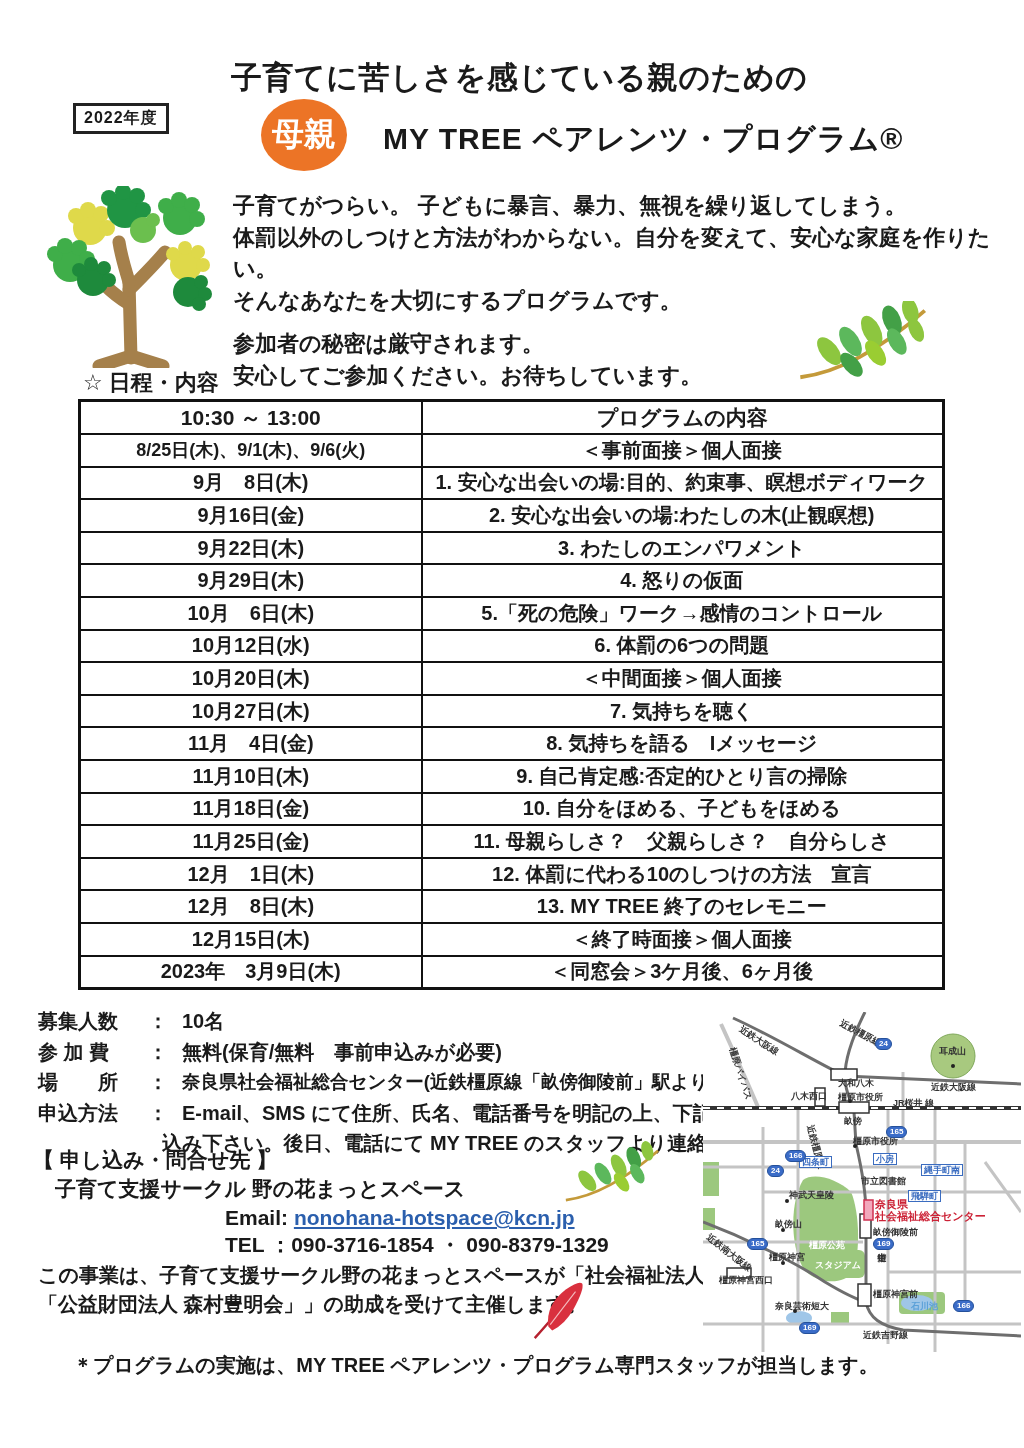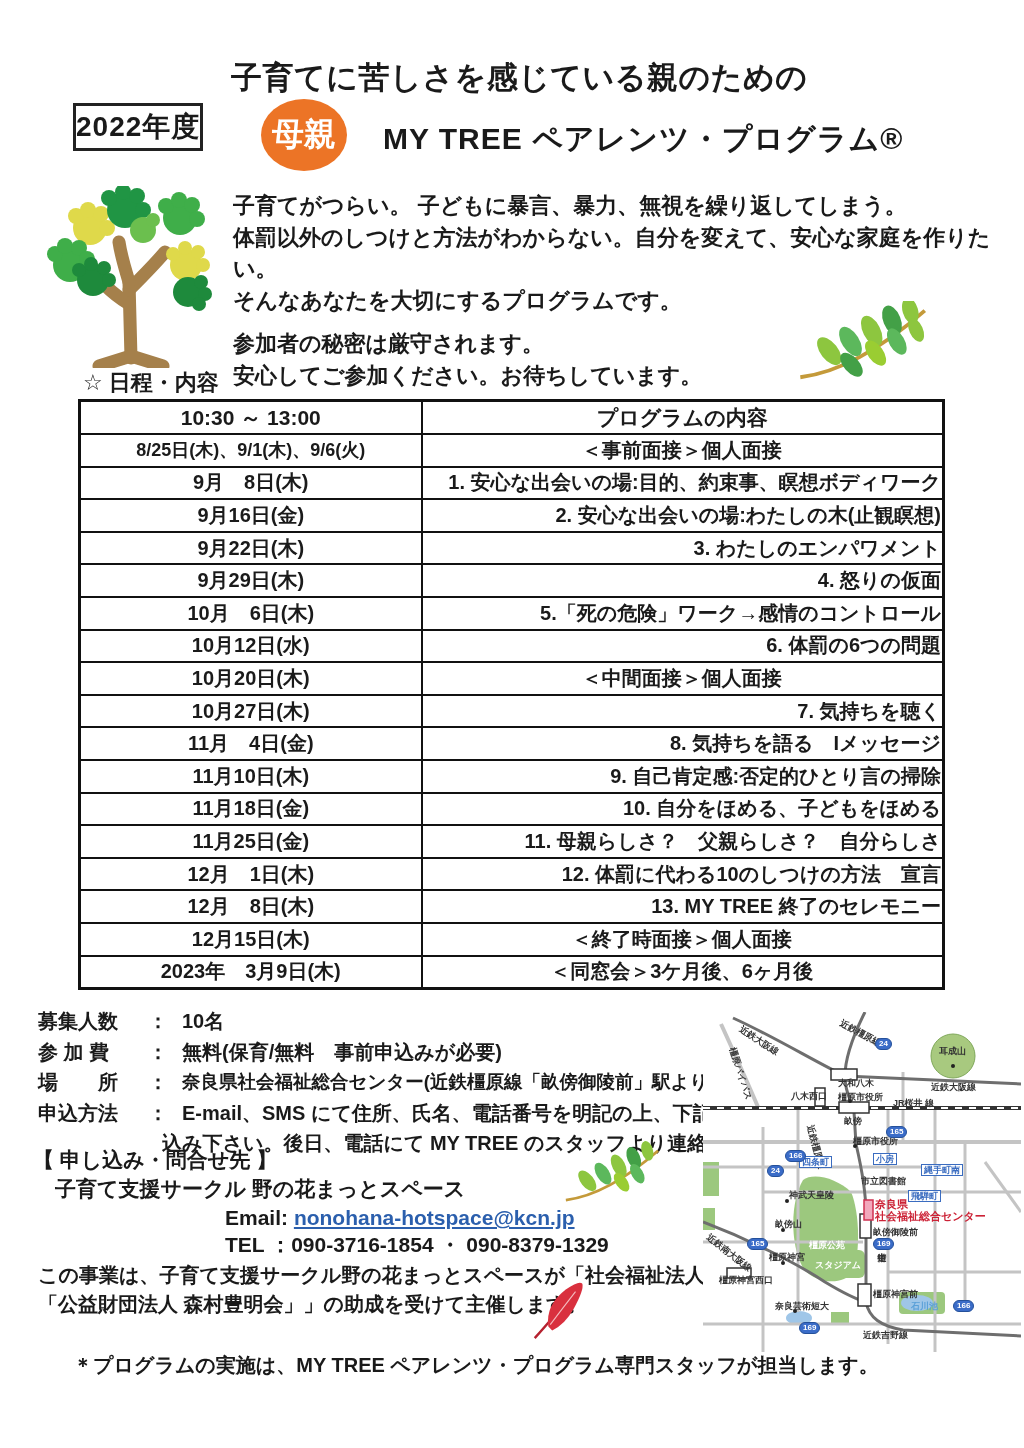--- a/index.html
+++ b/index.html
@@ -1,21 +1,21 @@
 <!DOCTYPE html>
 <html lang="ja"><head>
 <meta charset="utf-8">
 <style>
   html,body{margin:0;padding:0;background:#fff;}
   .page{position:relative;width:1024px;height:1448px;background:#ffffff;overflow:hidden;
         font-family:"Liberation Sans","DejaVu Sans",sans-serif;color:#1a1a1a;}
 
   
-  .year-badge{position:absolute;left:73px;top:103px;border:3px solid #222;padding:2px 0;
-              font-size:28px;font-weight:700;letter-spacing:1px;}
+  .year-badge{position:absolute;left:73px;top:103px;border:3px solid #222;padding:2px 8px;
+              font-size:16px;font-weight:700;letter-spacing:1px;}
   .main-title{position:absolute;left:231px;top:57px;font-size:31px;font-weight:800;letter-spacing:.5px;}
   .audience-badge{position:absolute;left:261px;top:99px;width:86px;height:72px;border-radius:50%;
                   background:#ec7426;color:#fff;font-size:32px;font-weight:800;
                   display:flex;align-items:center;justify-content:center;}
   .program-title{position:absolute;left:383px;top:119px;font-size:30px;font-weight:800;letter-spacing:1px;}
 
   
   .tree-wrap{position:absolute;left:33px;top:186px;width:197px;height:182px;}
   .intro{position:absolute;left:233px;top:190px;font-size:22px;font-weight:700;line-height:31.5px;}
   .intro .gap{margin-top:12px;}
@@ -27,21 +27,21 @@
   
   .sched-heading{position:absolute;left:83px;top:368px;font-size:22px;font-weight:800;}
   table.sched{position:absolute;left:78px;top:399px;width:867px;border-collapse:collapse;
               border:3px solid #111;table-layout:fixed;}
   table.sched col.c1{width:342px;}
   table.sched th,table.sched td{border:2px solid #111;font-weight:700;overflow:hidden;white-space:nowrap;}
   table.sched th{height:29px;font-size:21px;text-align:center;}
   table.sched td{height:28.6px;font-size:20px;}
   td.c-date{text-align:center;}
   td.c-date.small{font-size:18px;}
-  td.c-content{text-align:right;padding-left:0;}
+  td.c-content{text-align:center;padding-left:0;}
   td.c-content.center{text-align:center;padding-left:0;}
 
   
   .details{position:absolute;left:38px;top:1006px;font-size:20px;font-weight:700;line-height:30.5px;}
   .drow{display:flex;}
   .dlabel{width:100px;}
   .dsep{margin:0 14px 0 10px;}
   .drow.cont{padding-left:124px;}
 
   

